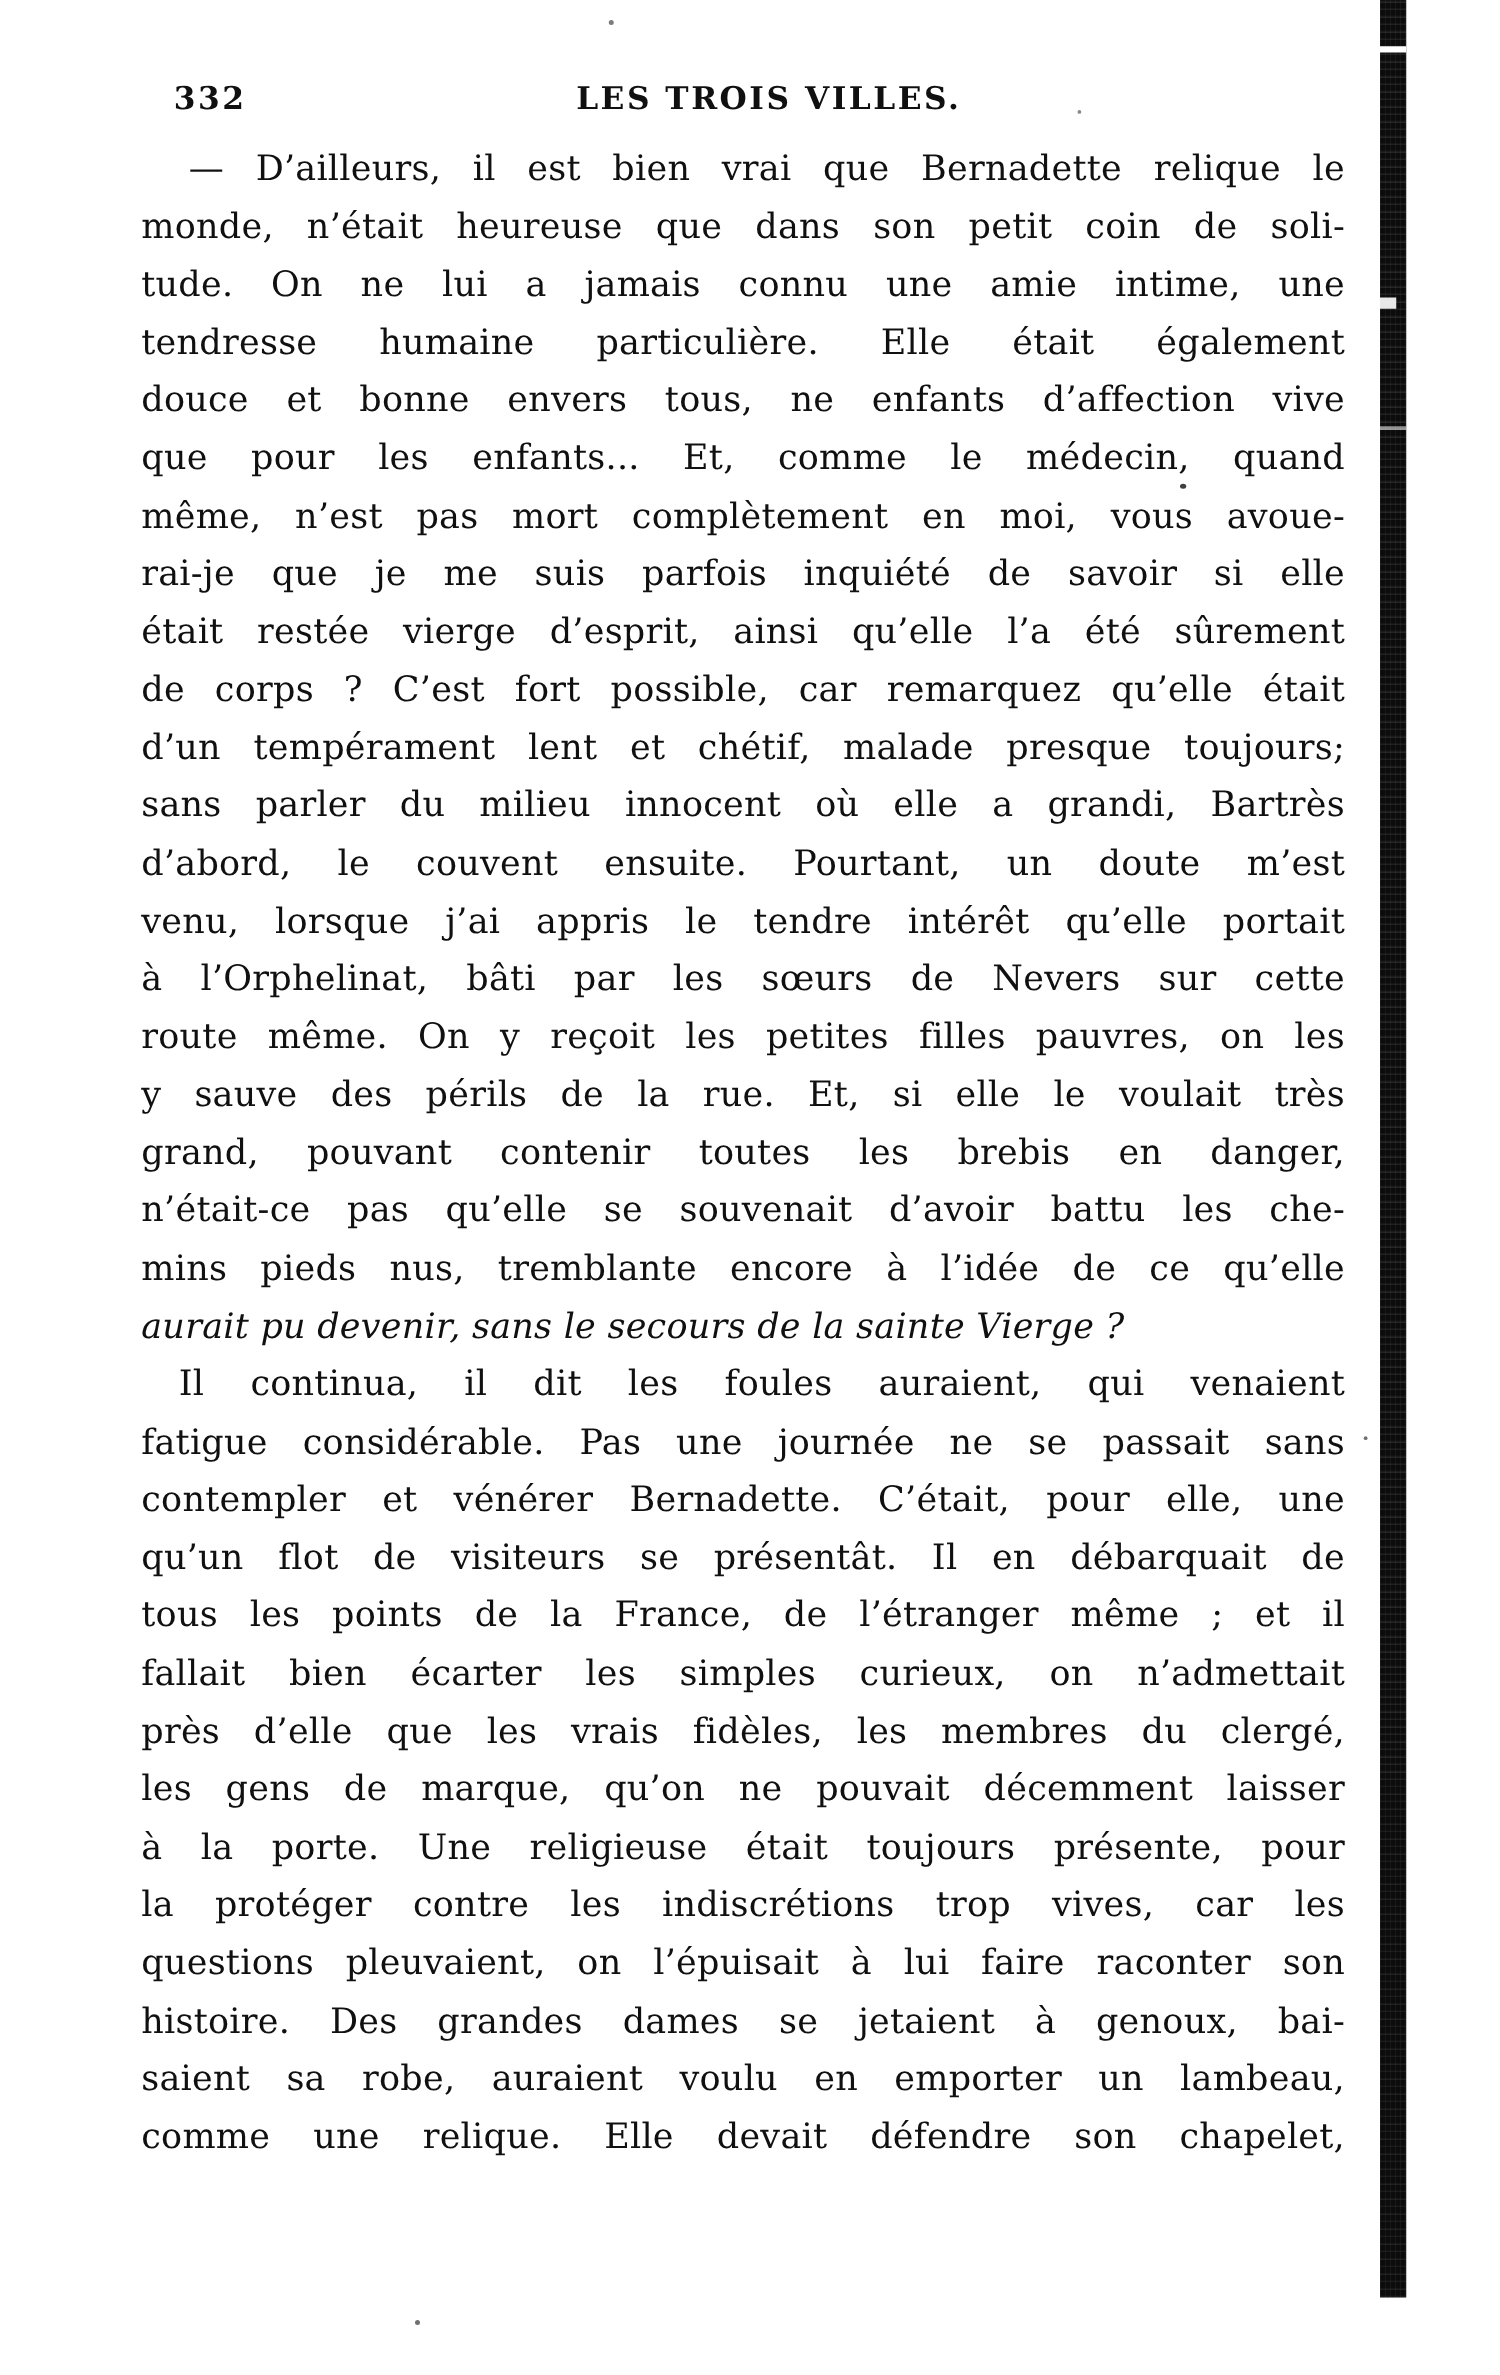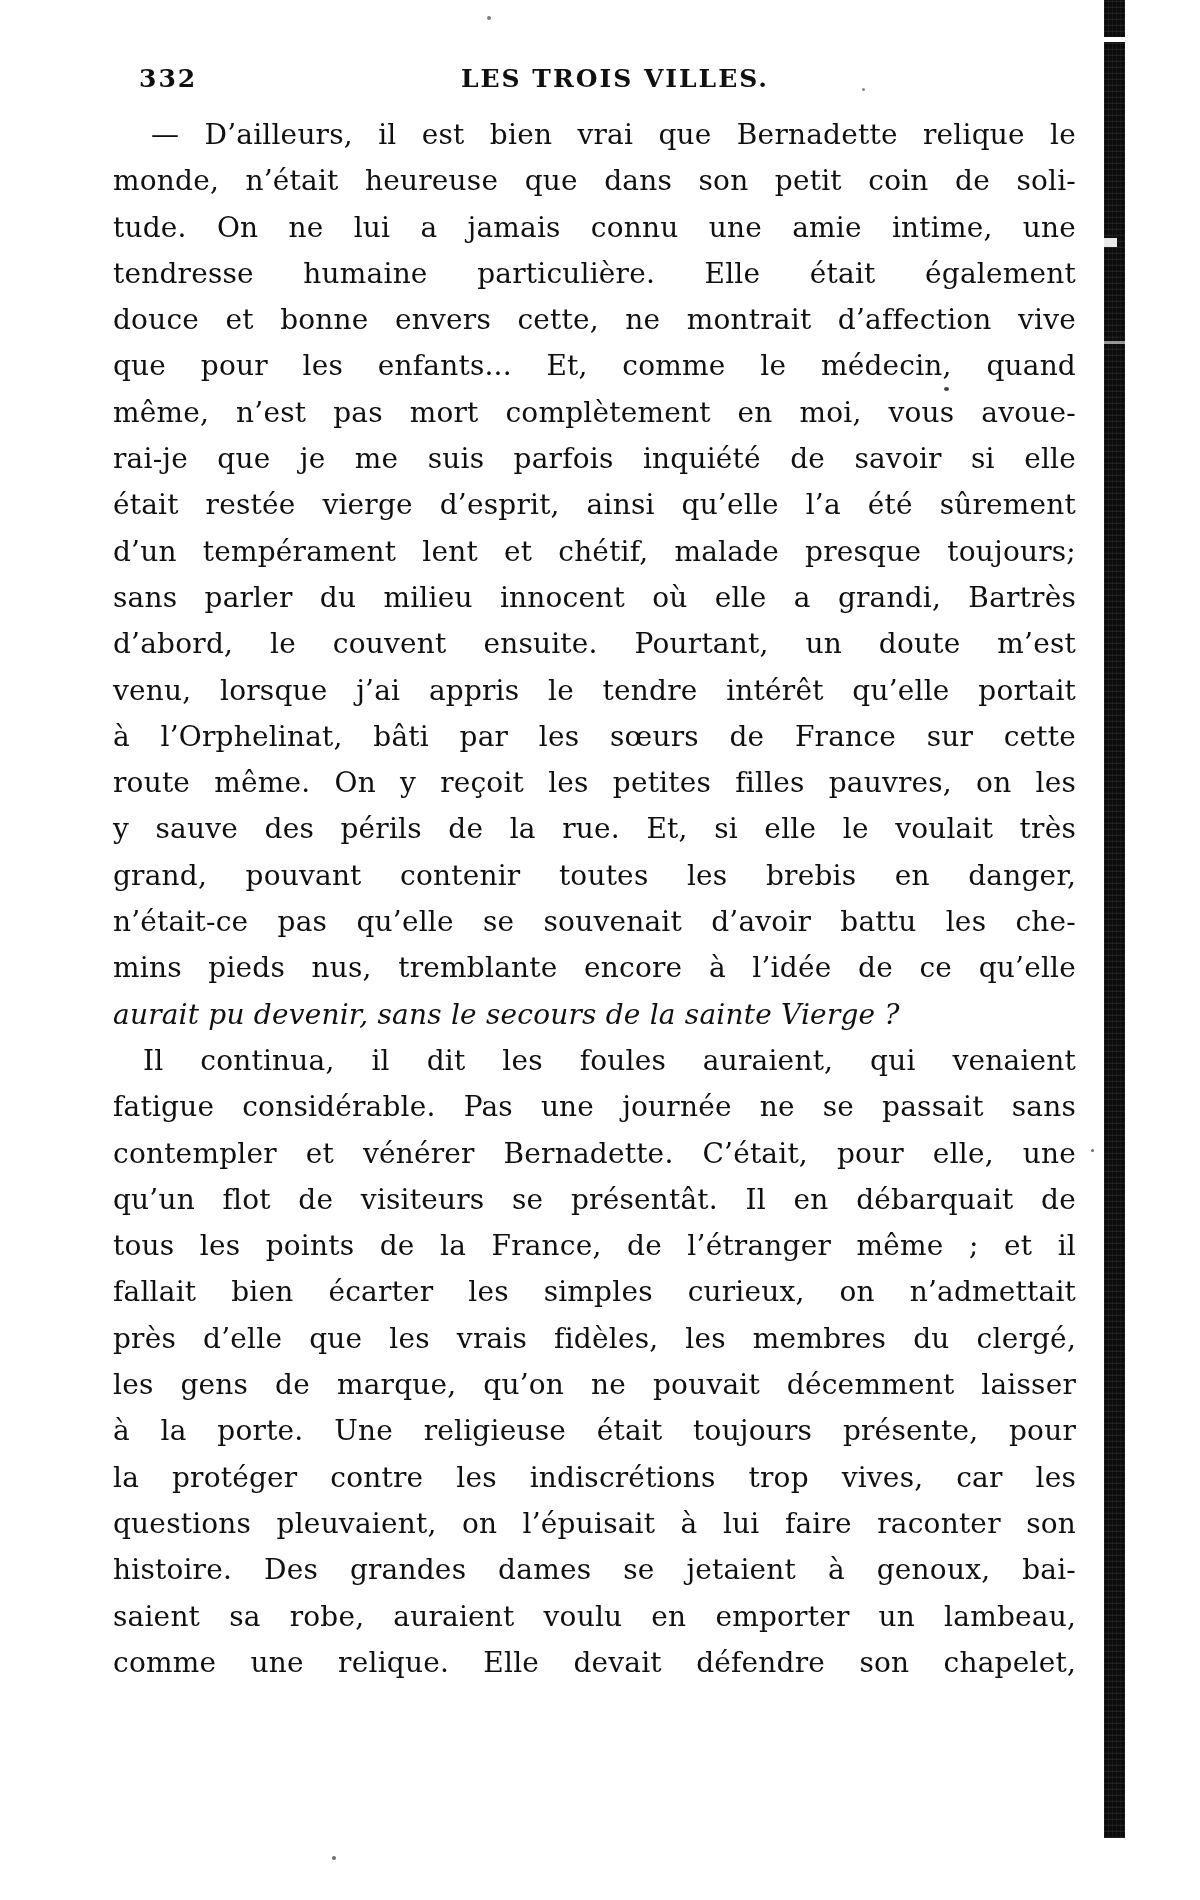--- a/index.html
+++ b/index.html
@@ -95,30 +95,31 @@
 <div class="page">
 
   <div class="page-number">332</div>
   <div class="running-title">LES TROIS VILLES.</div>
 
   <div class="body-text">
     <div class="line indent-lg">— D’ailleurs, il est bien vrai que Bernadette relique le</div>
     <div class="line">monde, n’était heureuse que dans son petit coin de soli-</div>
     <div class="line">tude. On ne lui a jamais connu une amie intime, une</div>
     <div class="line">tendresse humaine particulière. Elle était également</div>
-    <div class="line">douce et bonne envers cette, ne montrait d’affection vive</div>
+    <div class="line">douce et bonne envers tous, ne enfants d’affection vive</div>
     <div class="line">que pour les enfants... Et, comme le médecin, quand</div>
     <div class="line">même, n’est pas mort complètement en moi, vous avoue-</div>
     <div class="line">rai-je que je me suis parfois inquiété de savoir si elle</div>
     <div class="line">était restée vierge d’esprit, ainsi qu’elle l’a été sûrement</div>
+    <div class="line">de corps ? C’est fort possible, car remarquez qu’elle était</div>
     <div class="line">d’un tempérament lent et chétif, malade presque toujours;</div>
     <div class="line">sans parler du milieu innocent où elle a grandi, Bartrès</div>
     <div class="line">d’abord, le couvent ensuite. Pourtant, un doute m’est</div>
     <div class="line">venu, lorsque j’ai appris le tendre intérêt qu’elle portait</div>
-    <div class="line">à l’Orphelinat, bâti par les sœurs de France sur cette</div>
+    <div class="line">à l’Orphelinat, bâti par les sœurs de Nevers sur cette</div>
     <div class="line">route même. On y reçoit les petites filles pauvres, on les</div>
     <div class="line">y sauve des périls de la rue. Et, si elle le voulait très</div>
     <div class="line">grand, pouvant contenir toutes les brebis en danger,</div>
     <div class="line">n’était-ce pas qu’elle se souvenait d’avoir battu les che-</div>
     <div class="line">mins pieds nus, tremblante encore à l’idée de ce qu’elle</div>
     <div class="line para-last">aurait pu devenir, sans le secours de la sainte Vierge ?</div>
     <div class="line indent">Il continua, il dit les foules auraient, qui venaient</div>
     <div class="line">fatigue considérable. Pas une journée ne se passait sans</div>
     <div class="line">contempler et vénérer Bernadette. C’était, pour elle, une</div>
     <div class="line">qu’un flot de visiteurs se présentât. Il en débarquait de</div>

